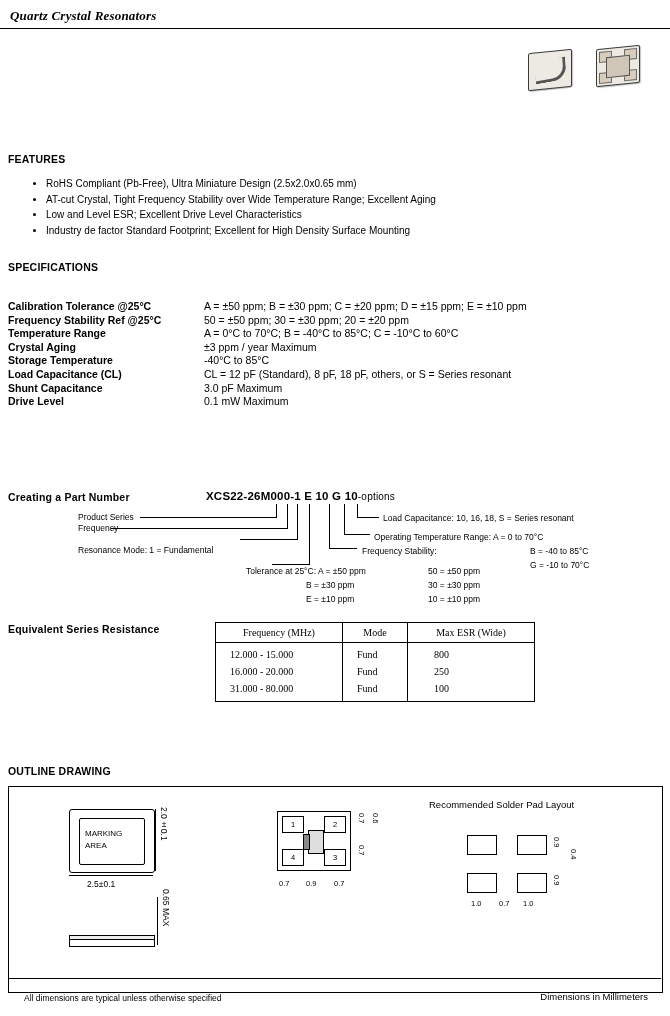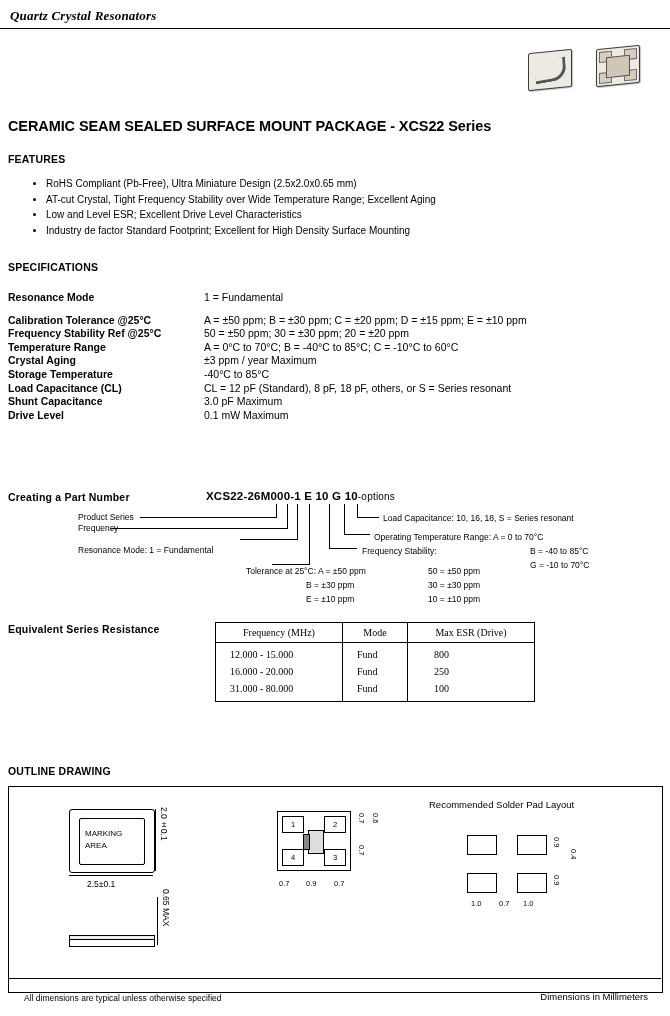--- a/index.html
+++ b/index.html
@@ -332,36 +332,31 @@
     </div>
     <div class="chip right">
       <div class="pad tl"></div>
       <div class="pad tr"></div>
       <div class="pad bl"></div>
       <div class="pad br"></div>
       <div class="lid"></div>
     </div>
   </div>
 
-  <div class="main-title">CERAMIC SEAM SEALED SURFACE MOUNT PACKAGE - XCS22 Series</div>
 
   <div class="section-title" id="features-title">FEATURES</div>
   <ul class="features">
     <li>RoHS Compliant (Pb-Free), Ultra Miniature Design (2.5x2.0x0.65 mm)</li>
     <li>AT-cut Crystal, Tight Frequency Stability over Wide Temperature Range; Excellent Aging</li>
     <li>Low and Level ESR; Excellent Drive Level Characteristics</li>
     <li>Industry de factor Standard Footprint; Excellent for High Density Surface Mounting</li>
   </ul>
 
   <div class="section-title" id="specs-title">SPECIFICATIONS</div>
   <div class="specs">
-    <div class="row">
-      <div class="label">Resonance Mode</div>
-      <div class="value">1 = Fundamental</div>
-    </div>
     <div class="gap"></div>
     <div class="row">
       <div class="label">Calibration Tolerance @25°C</div>
       <div class="value">A = ±50 ppm;  B = ±30 ppm;   C = ±20 ppm;   D = ±15 ppm;   E = ±10 ppm</div>
     </div>
     <div class="row">
       <div class="label">Frequency Stability Ref @25°C</div>
       <div class="value">50 = ±50 ppm;  30 = ±30 ppm;  20 = ±20 ppm</div>
     </div>
     <div class="row">
@@ -434,21 +429,21 @@
   <div class="pn-label" style="left:530px; top:560px;">G = -10 to 70°C</div>
 
   <div class="pn-label" style="left:383px; top:513px;">Load Capacitance: 10, 16, 18, S = Series resonant</div>
 
   <div class="section-title" id="esr-title">Equivalent Series Resistance</div>
   <table class="esr-table">
     <thead>
       <tr>
         <th class="col-freq">Frequency (MHz)</th>
         <th class="col-mode">Mode</th>
-        <th class="col-esr">Max ESR (Drive)</th>
+        <th class="col-esr">Max ESR (Wide)</th>
       </tr>
     </thead>
     <tbody>
       <tr>
         <td class="c-freq">12.000 - 15.000</td>
         <td class="c-mode">Fund</td>
         <td class="c-esr">800</td>
       </tr>
       <tr>
         <td class="c-freq">16.000 - 20.000</td>

